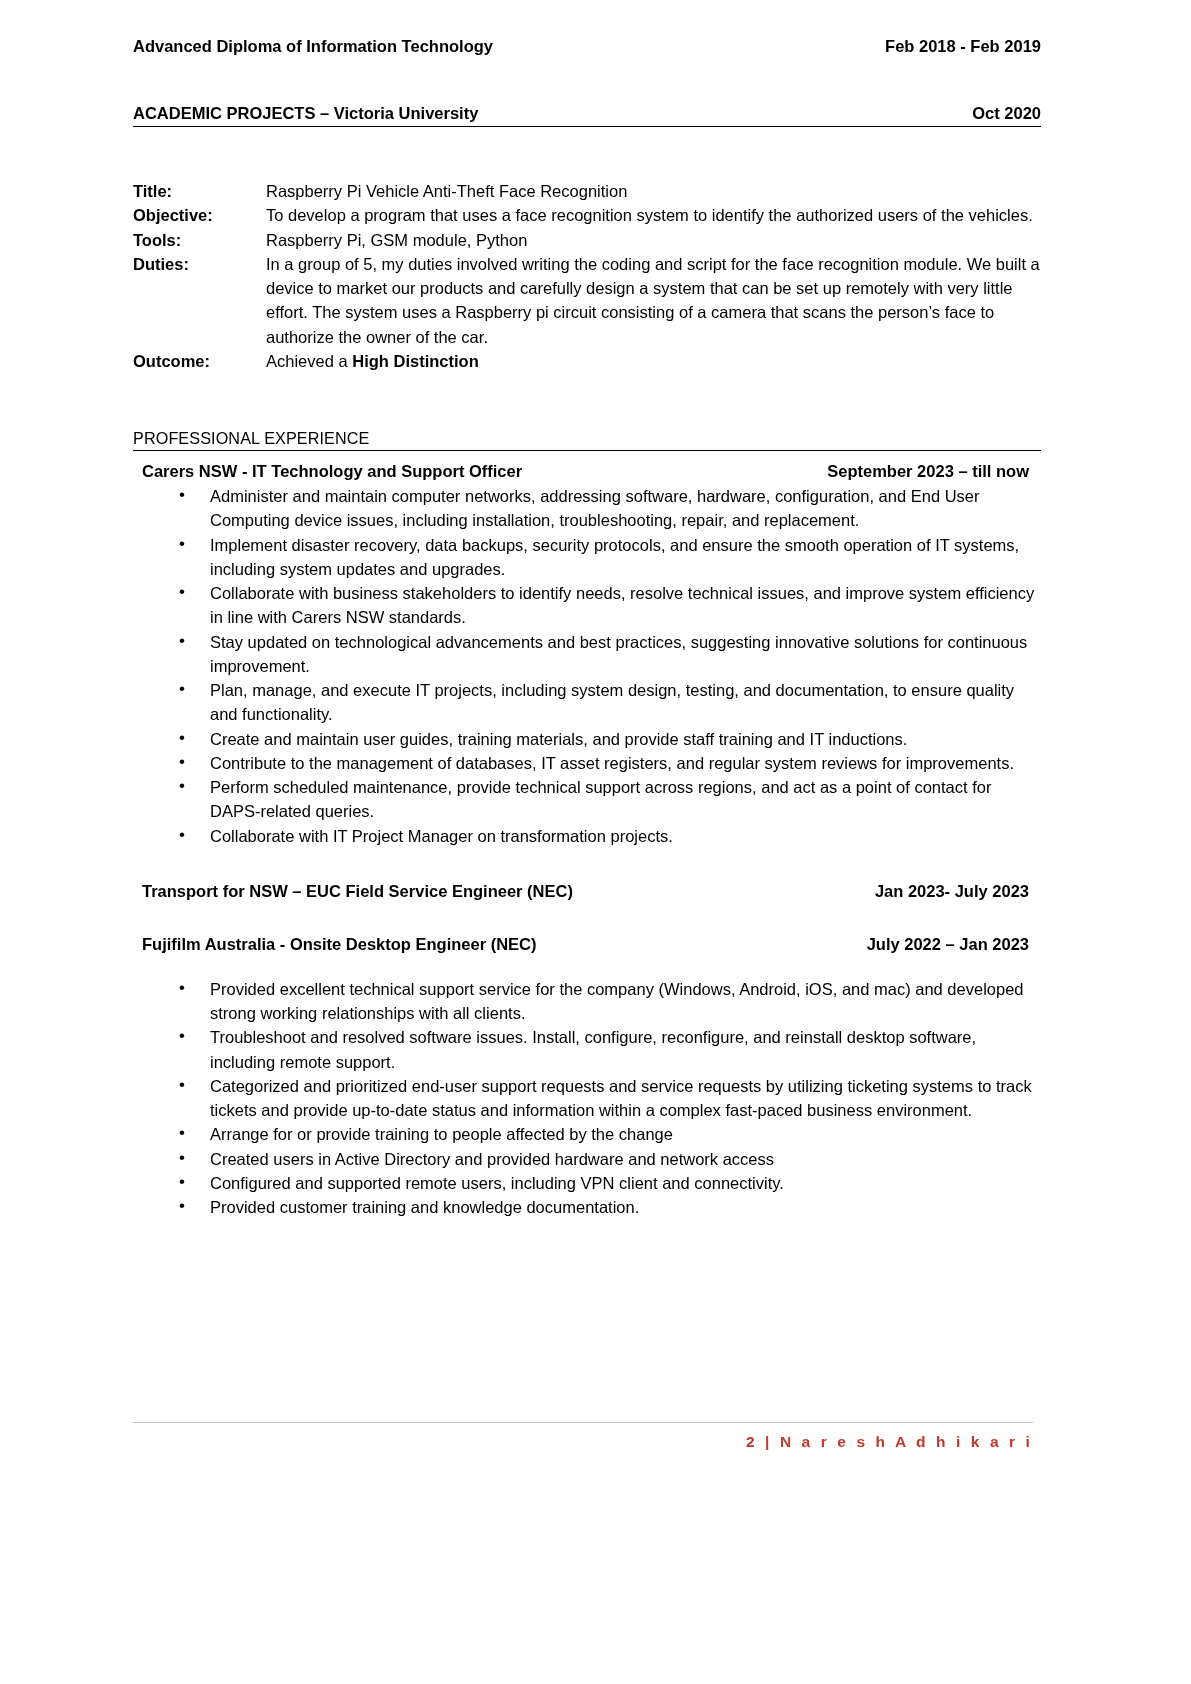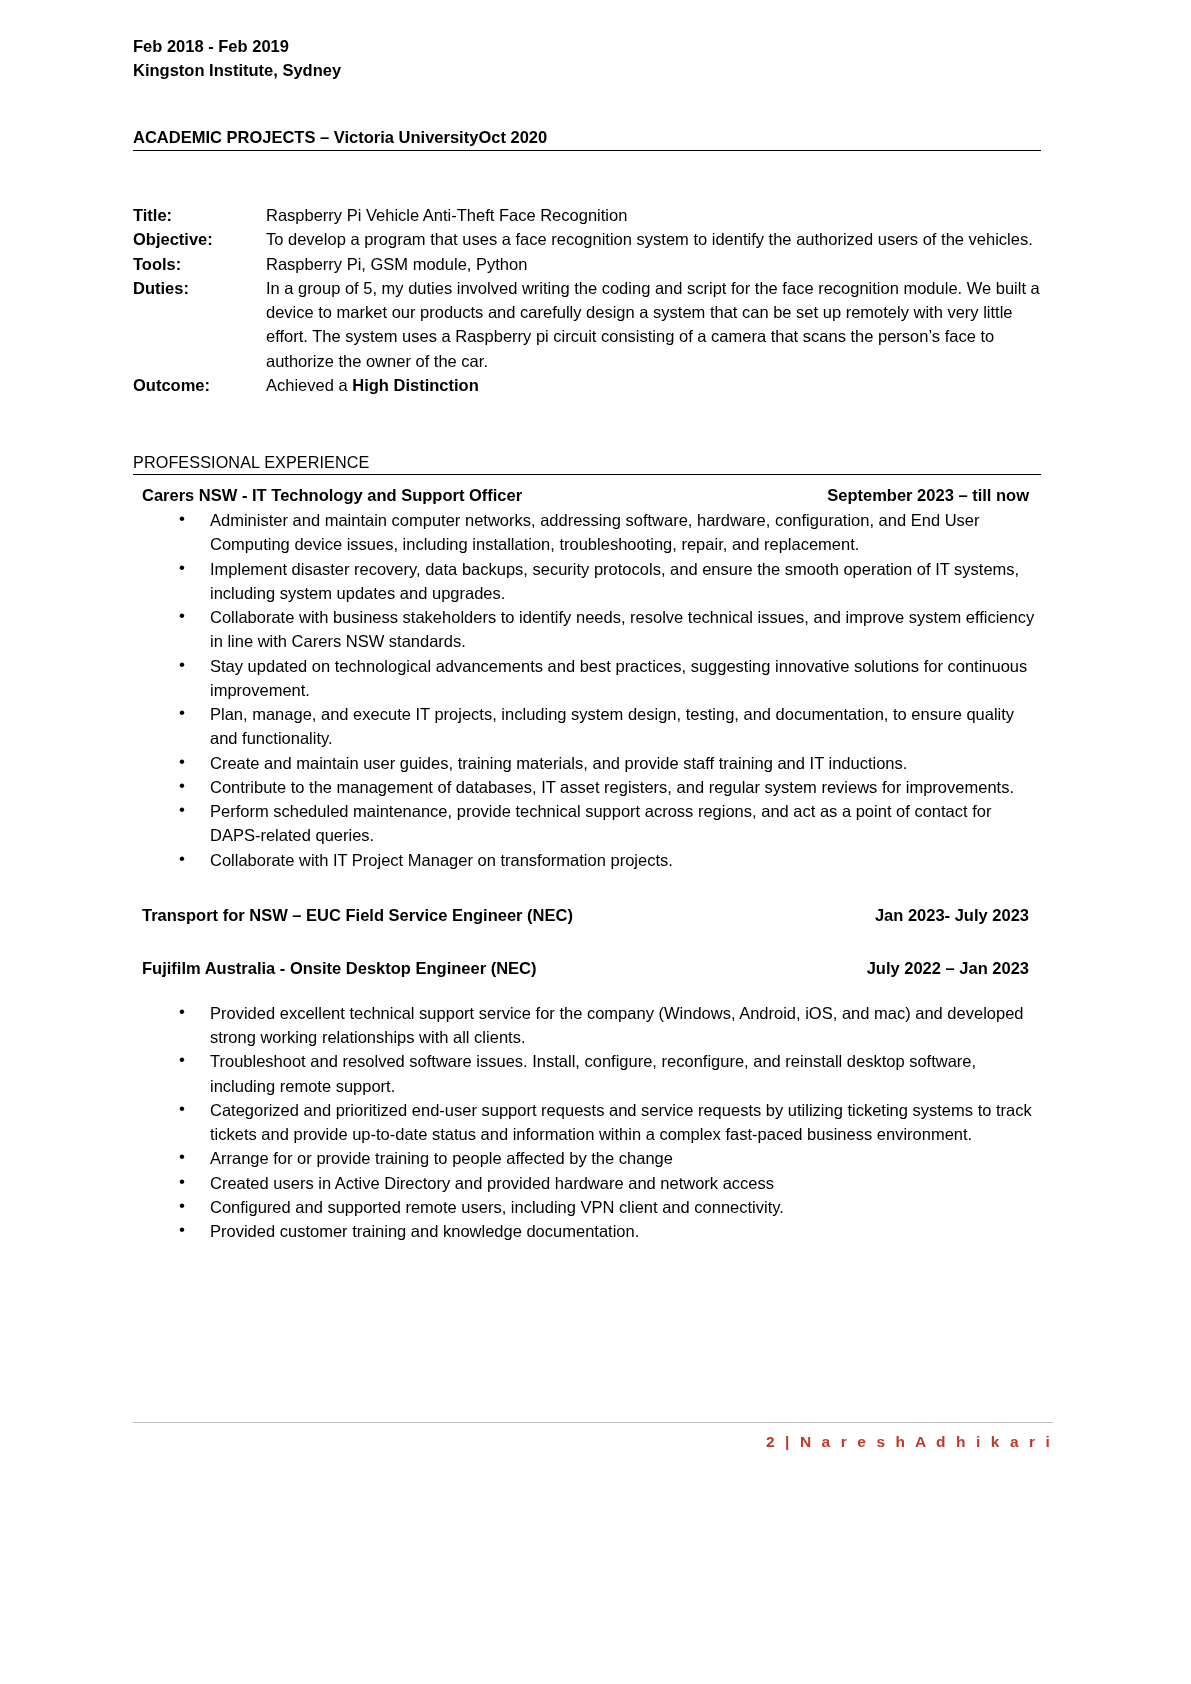--- a/index.html
+++ b/index.html
@@ -20,20 +20,21 @@
     position: relative;
     width: 1191px;
     height: 1684px;
     box-sizing: border-box;
     padding: 34px 150px 0 133px;
   }
 
   
   .row {
     display: flex;
+    justify-content: space-between;
     align-items: baseline;
   }
   .b { font-weight: bold; }
 
   .edu-block {
     font-size: 16.5px;
     line-height: 1.46;
   }
   .edu-line { display: flex; justify-content: space-between; align-items: baseline; }
   .edu-left  { font-weight: bold; }
@@ -112,21 +113,21 @@
     font-size: 17px;
     line-height: inherit;
   }
 
   .gap-after-bullets { height: 20px; }
 
   
   .footer {
     position: absolute;
     left: 133px;
-    right: 138px;
+    right: 158px;
     bottom: 233px;
   }
   .footer-rule {
     border-top: 1px solid #bdbdbd;
     margin-bottom: 10px;
   }
   .footer-text {
     text-align: right;
     color: #c0392b;
     font-size: 15.5px;
@@ -134,24 +135,22 @@
     letter-spacing: 3.1px;
   }
 </style>
 </head>
 <body>
 
 <div class="page">
 
   <div class="edu-block">
     <div class="edu-line">
+      <span class="edu-left">Advanced Diploma of Information Technology</span>
       <span class="edu-right">Feb 2018 - Feb 2019</span>
-    </div>
-    <div class="edu-line">
-      <span class="edu-left">Kingston Institute, Sydney</span>
     </div>
   </div>
 
   <div class="section-head">
     <div class="row">
       <span class="left">ACADEMIC PROJECTS – Victoria University</span>
       <span class="right">Oct 2020</span>
     </div>
   </div>
 

